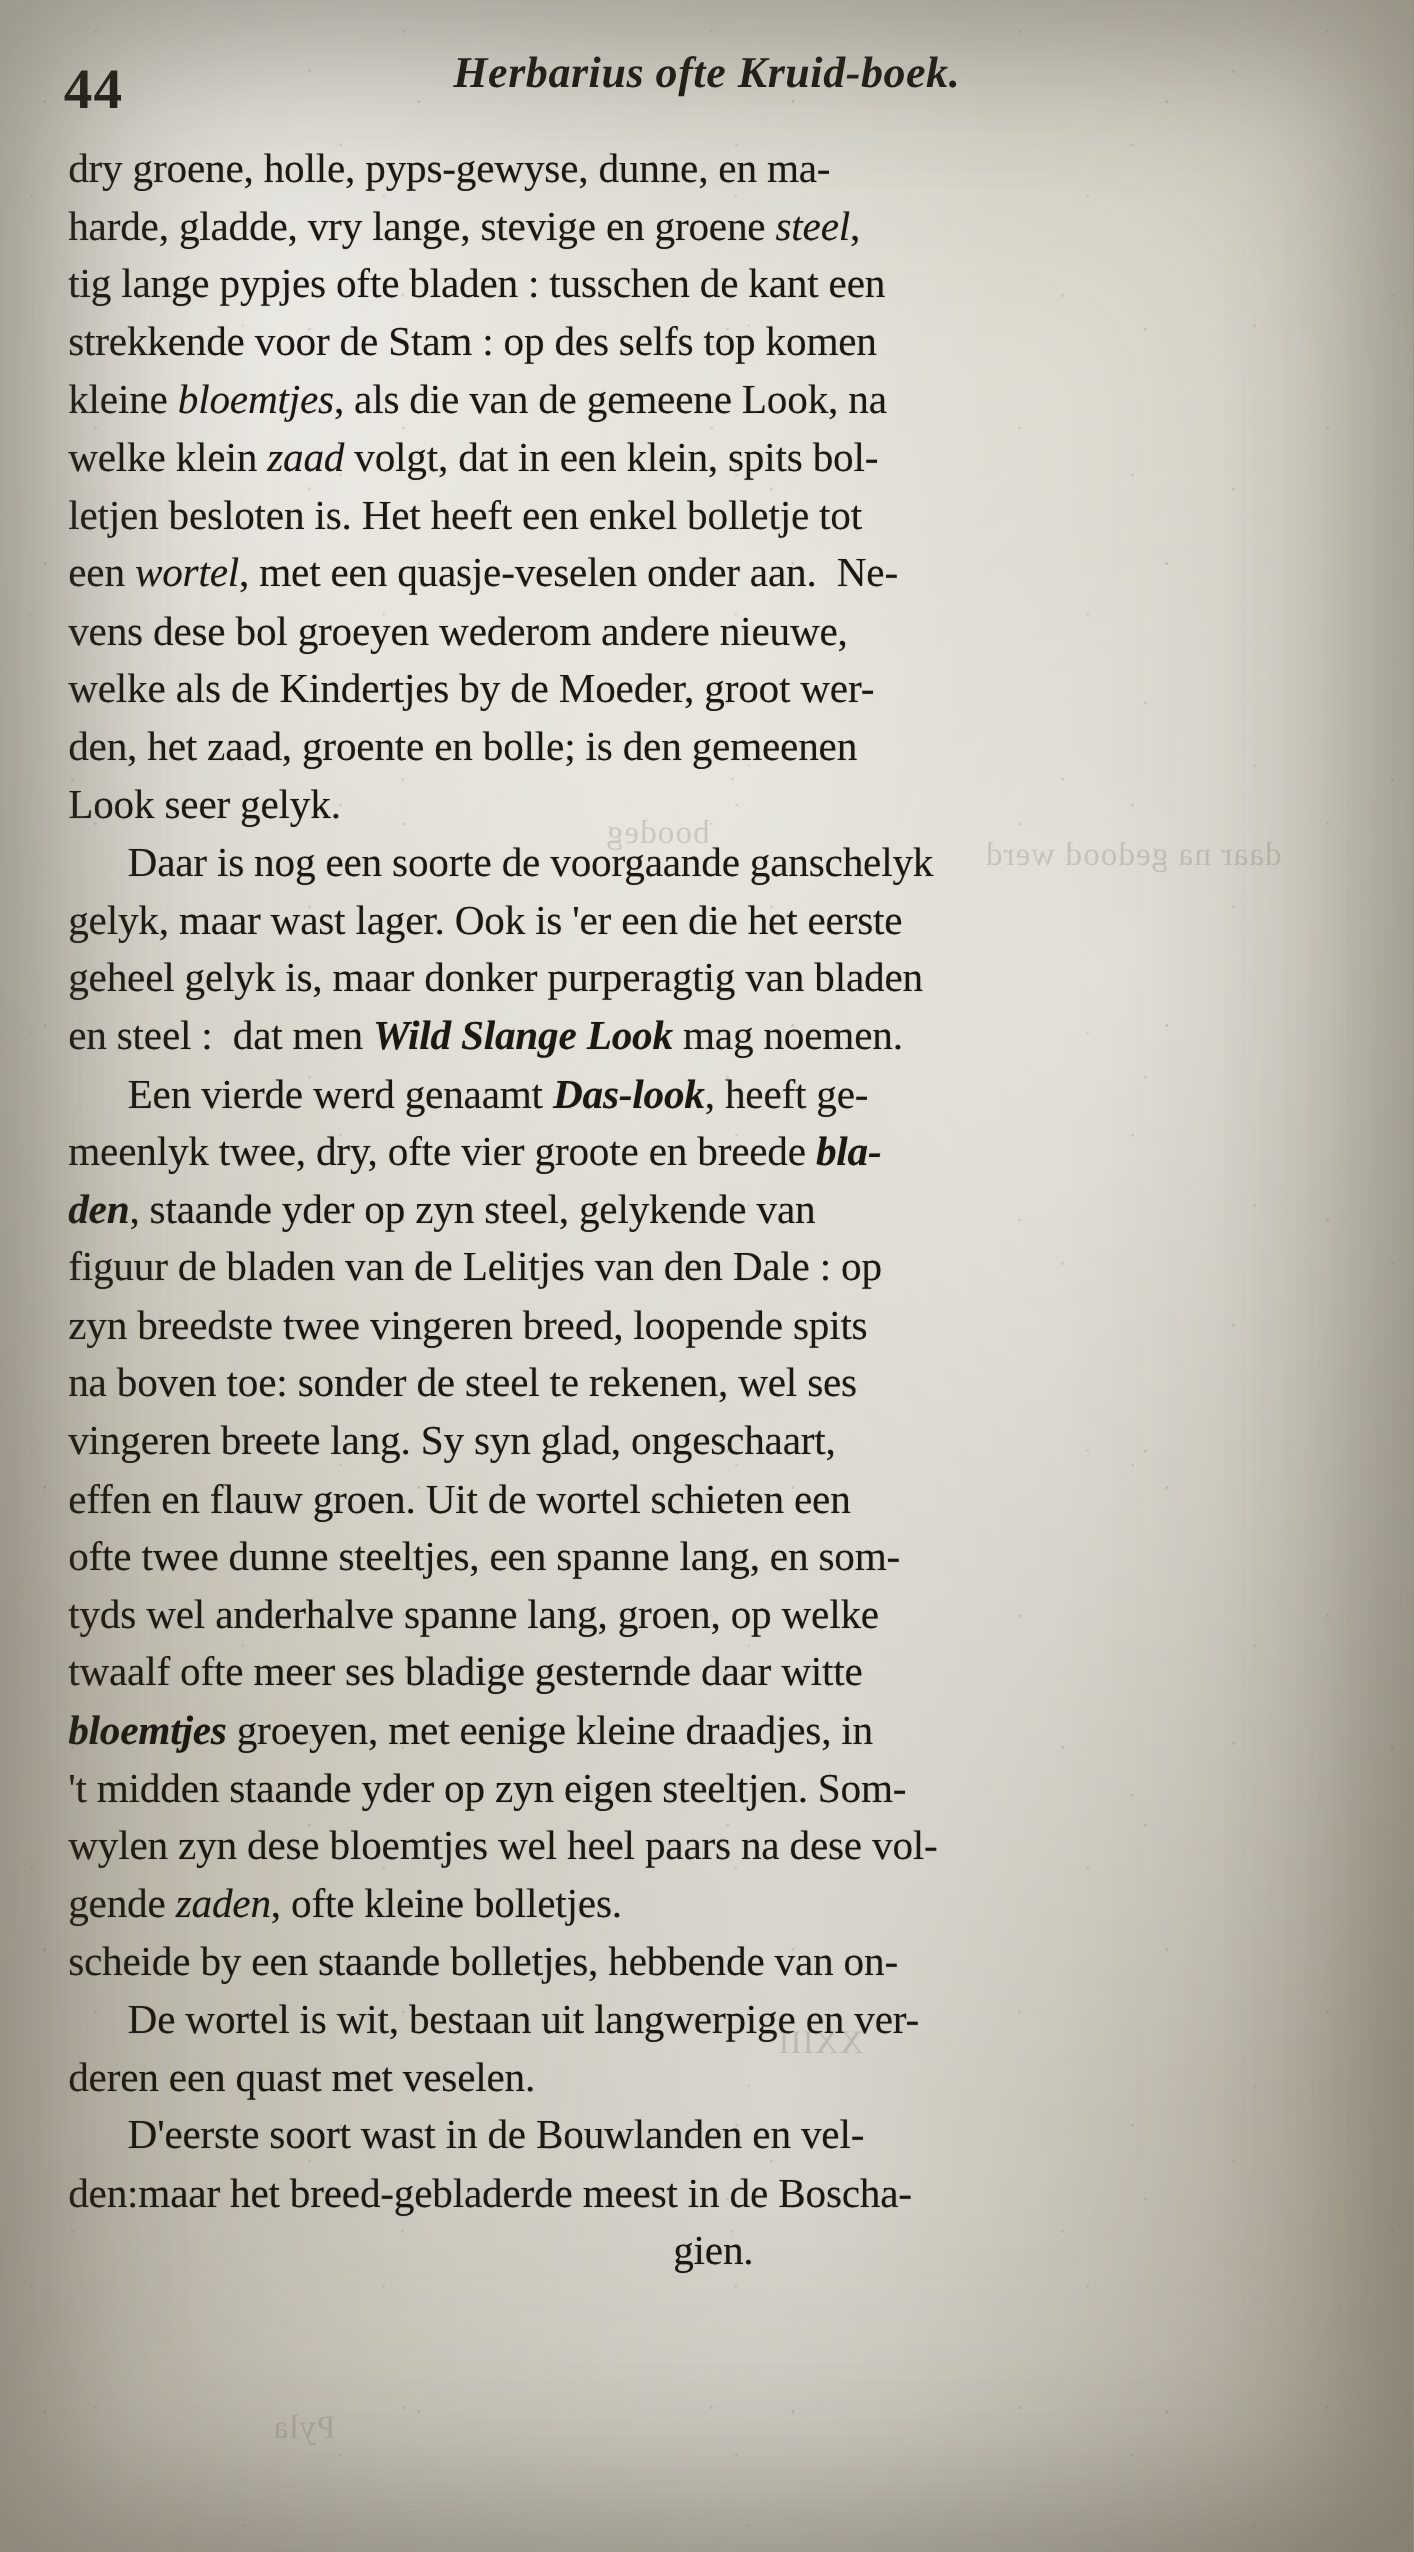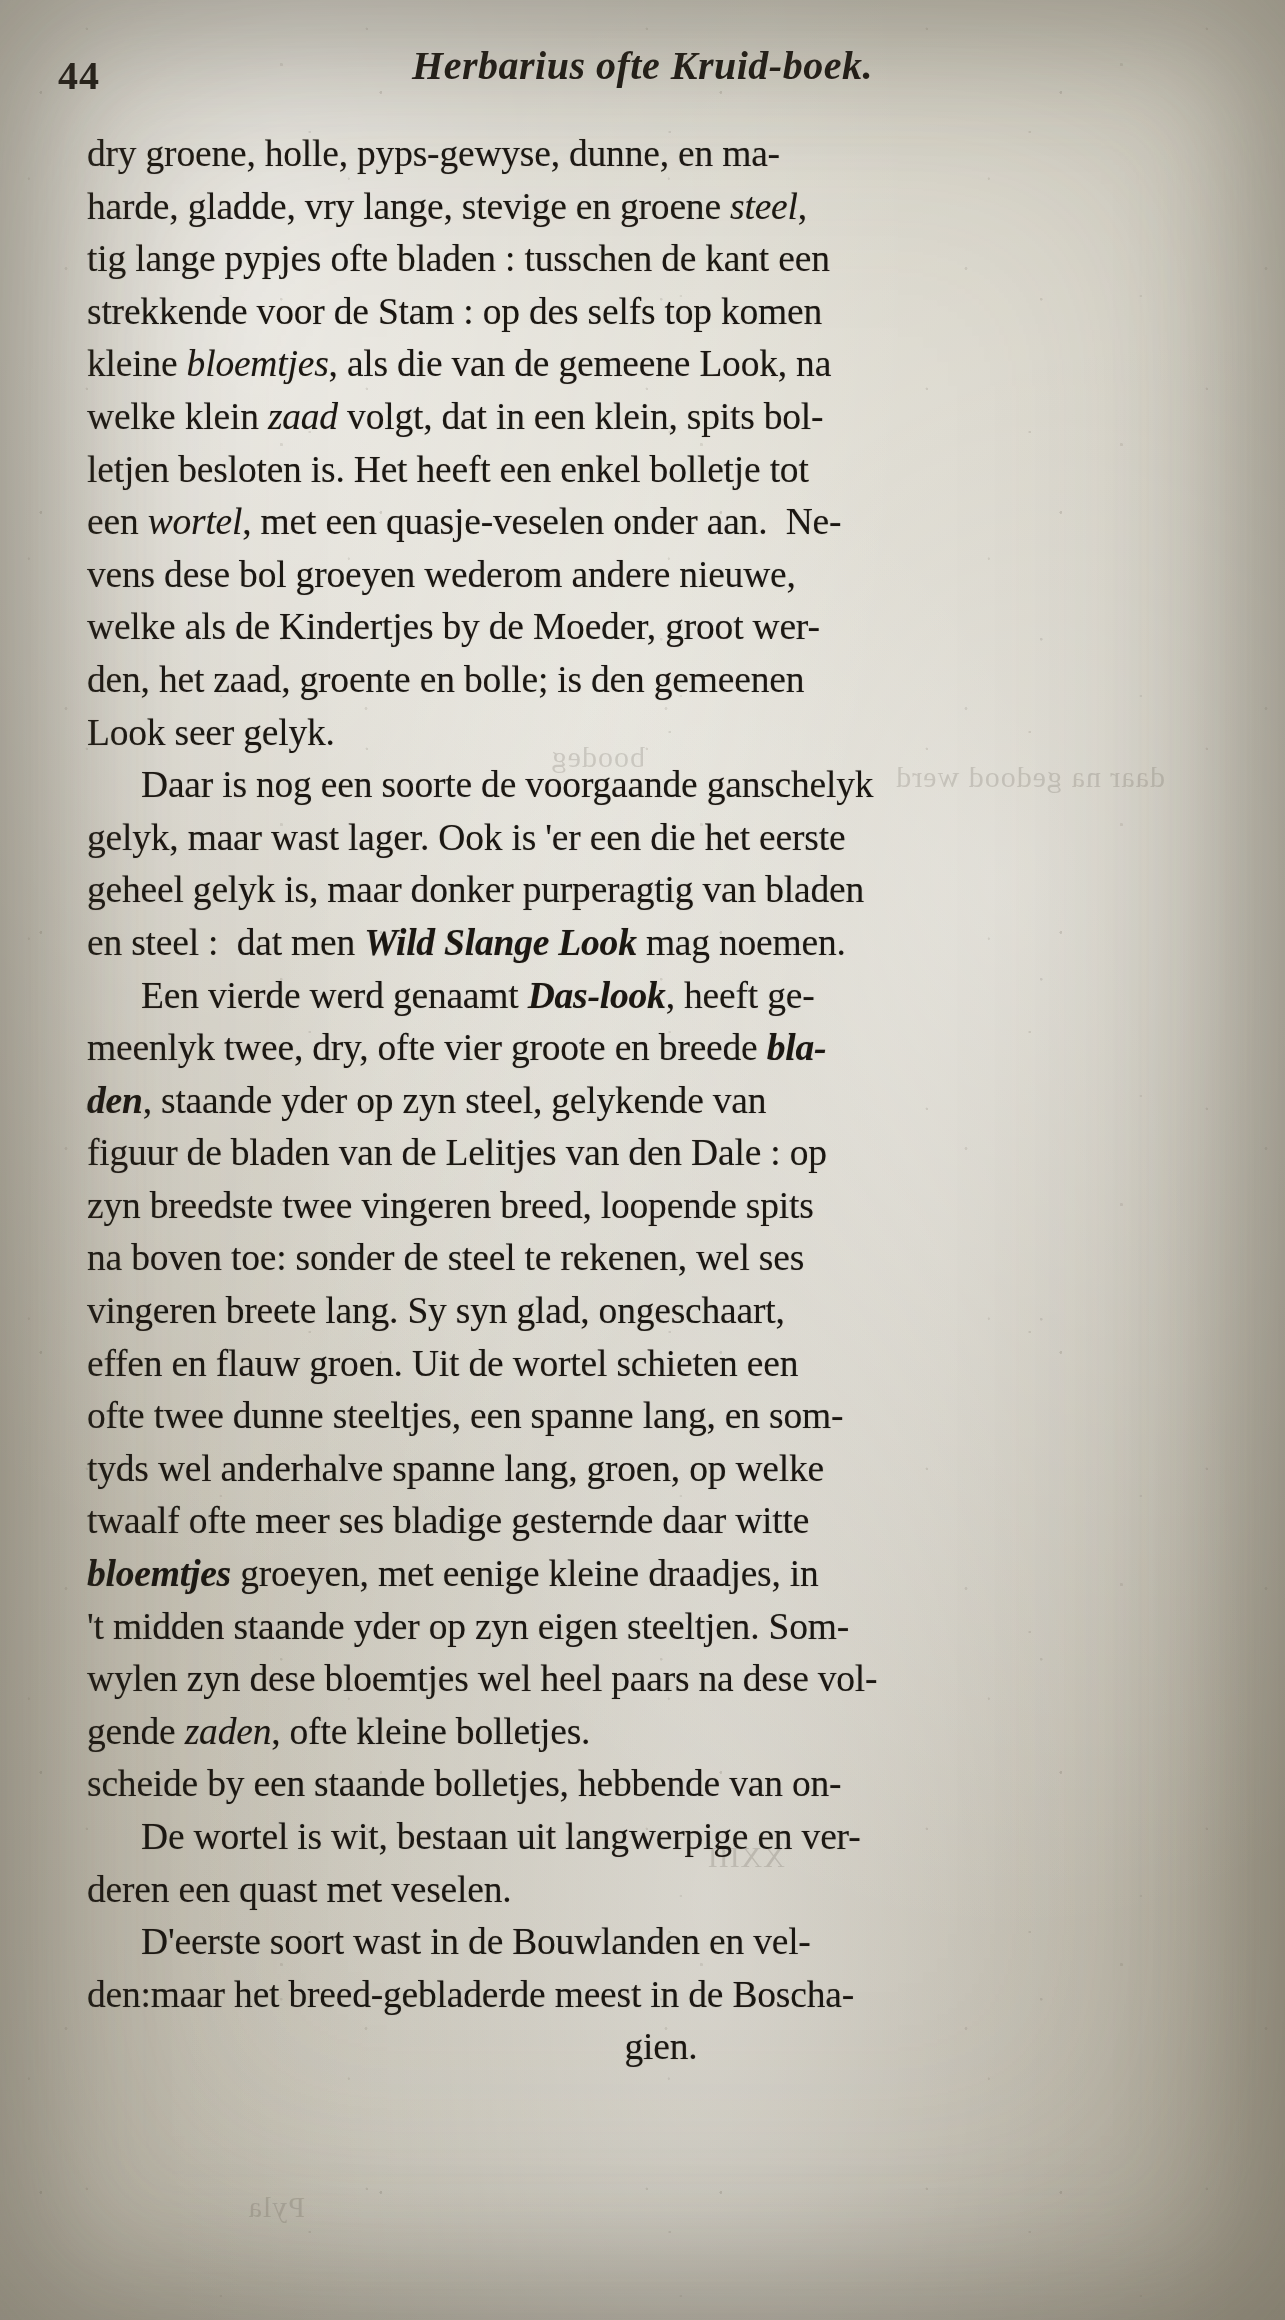--- a/index.html
+++ b/index.html
@@ -72,21 +72,21 @@
     position: absolute;
     inset: 0;
     color: #1b1712;
     font-family: "Liberation Serif", serif;
   }
 
   .folio {
     position: absolute;
     left: 58px;
     top: 52px;
-    font-size: 40px;
+    font-size: 52px;
     font-weight: bold;
     letter-spacing: 1px;
   }
   .running-head {
     position: absolute;
     left: 0;
     right: 0;
     top: 42px;
     text-align: center;
     font-size: 40px;
@@ -100,21 +100,20 @@
     left: 62px;
     right: 50px;
     top: 128px;
   }
   .line {
     font-size: 37.5px;
     line-height: 52.6px;
     letter-spacing: 0.2px;
     white-space: nowrap;
     text-shadow: 0 0 1px rgba(30,24,16,0.35);
-    margin-left: 25px;
   }
   .indent { padding-left: 54px; }
   .it { font-style: italic; }
   .bi { font-style: italic; font-weight: bold; }
   .right { text-align: center; }
   .tight { letter-spacing: -0.2px; }
 </style>
 </head>
 <body>
 

